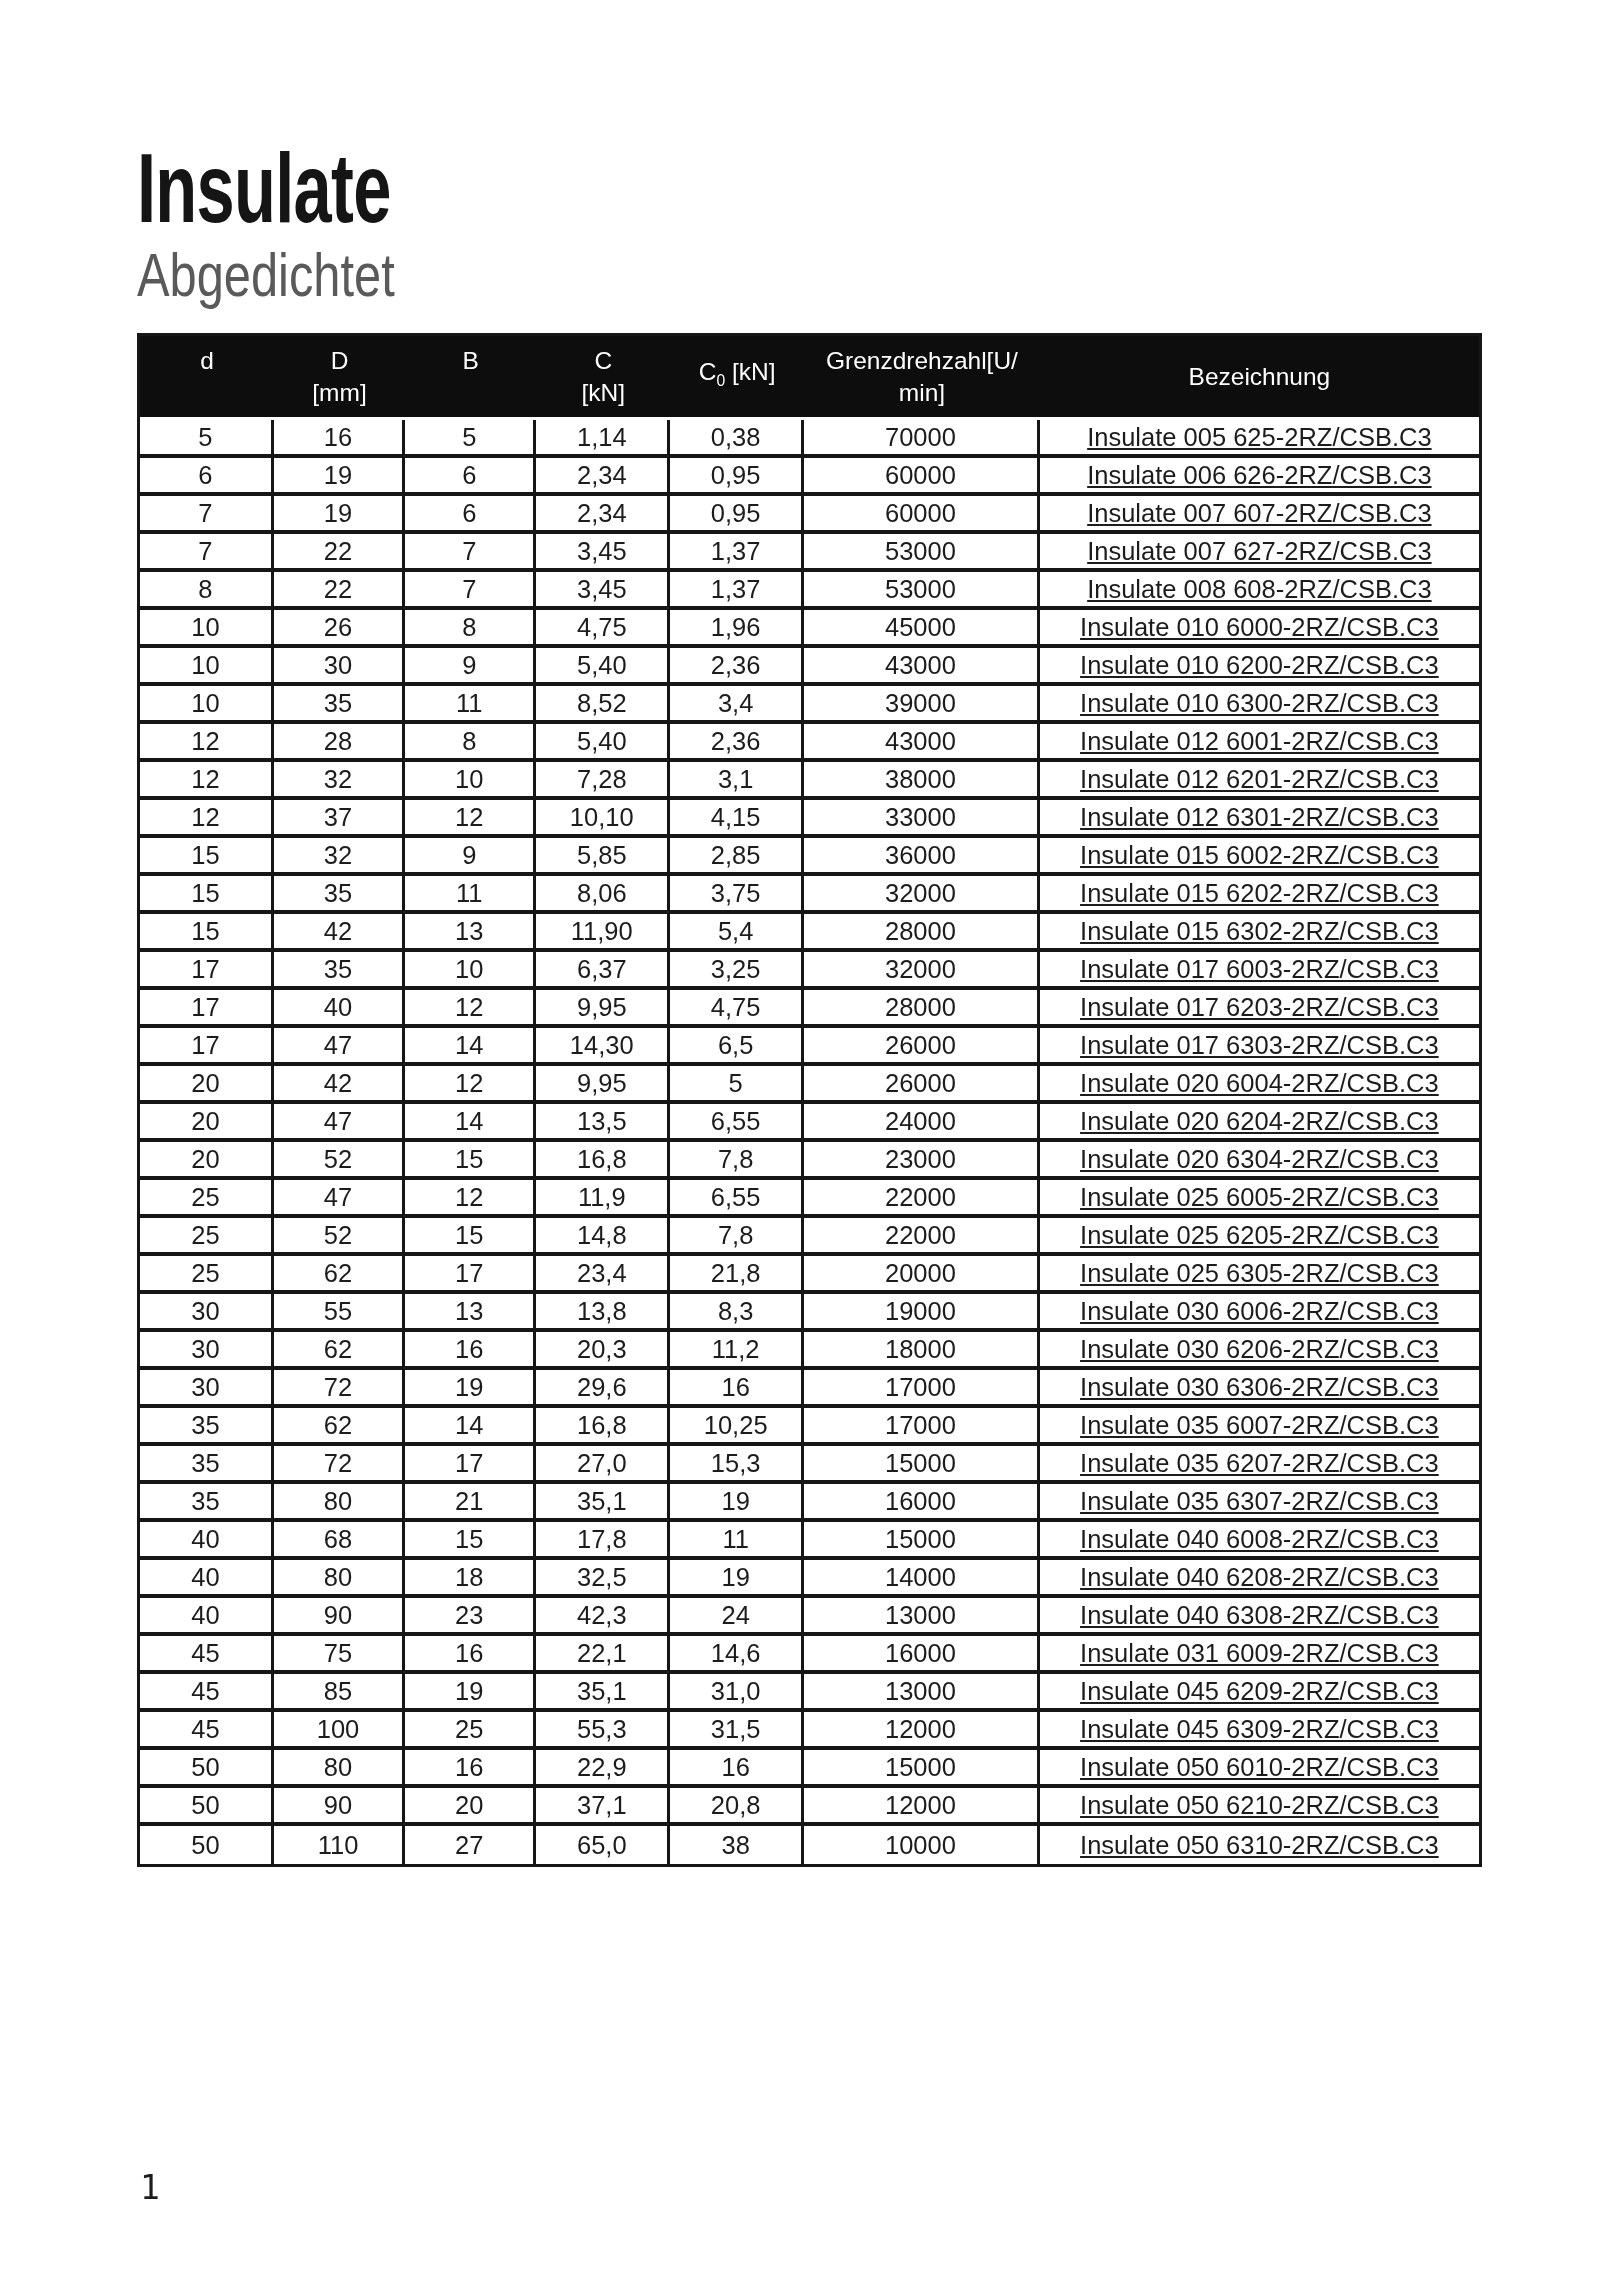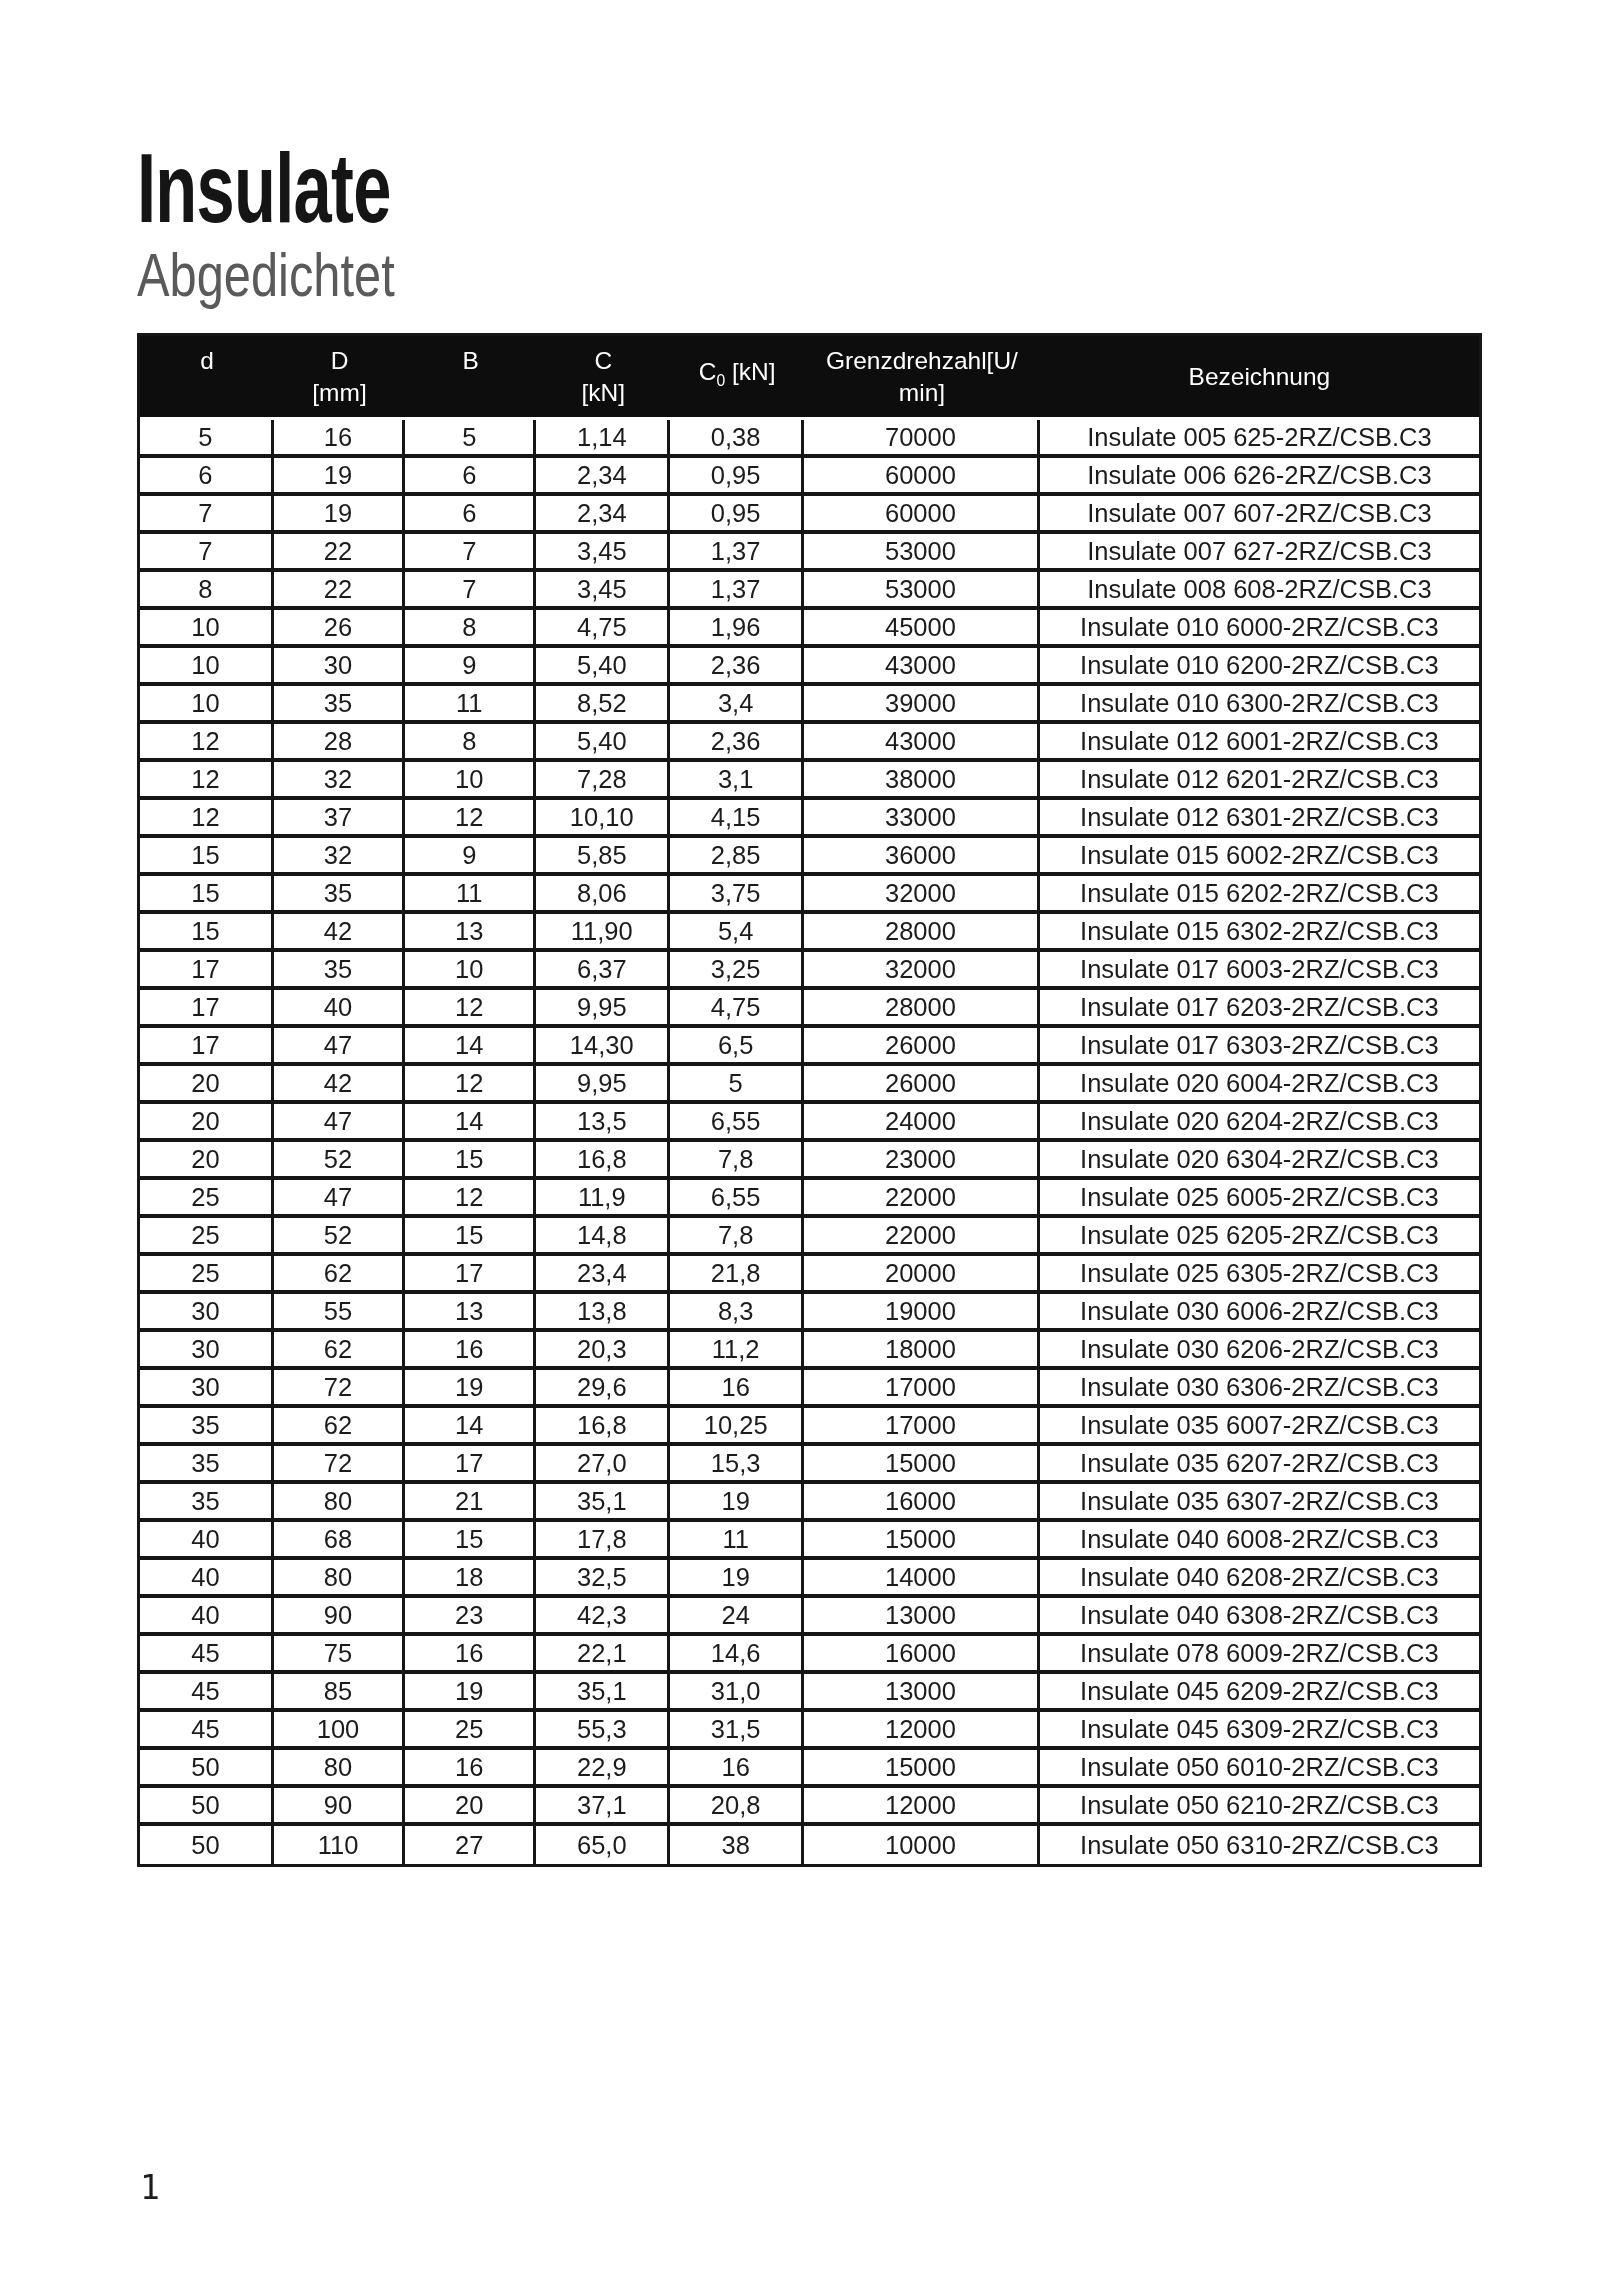--- a/index.html
+++ b/index.html
@@ -75,21 +75,21 @@
     color:var(--text);
     text-align:center;
     vertical-align:middle;
     height:38px;
     border-right:3.9px solid var(--border);
     border-bottom:4.9px solid var(--border);
     padding:0 3.9px;
     white-space:nowrap;
     overflow:hidden;
   }
-  tbody td:last-child{border-right:none;}
+  tbody td:last-child{border-right:none;text-decoration:underline;}
   tbody tr:last-child td{border-bottom:none;}
   .page-number{
     position:absolute;
     left:140px;
     top:2168px;
     font-family:"DejaVu Sans Mono", monospace;
     font-size:33px;
     color:#1c1c1c;
   }
 </style>
@@ -444,21 +444,21 @@
           <td>13000</td>
           <td>Insulate 040 6308-2RZ/CSB.C3</td>
         </tr>
         <tr>
           <td>45</td>
           <td>75</td>
           <td>16</td>
           <td>22,1</td>
           <td>14,6</td>
           <td>16000</td>
-          <td>Insulate 078 6009-2RZ/CSB.C3</td>
+          <td>Insulate 031 6009-2RZ/CSB.C3</td>
         </tr>
         <tr>
           <td>45</td>
           <td>85</td>
           <td>19</td>
           <td>35,1</td>
           <td>31,0</td>
           <td>13000</td>
           <td>Insulate 045 6209-2RZ/CSB.C3</td>
         </tr>

